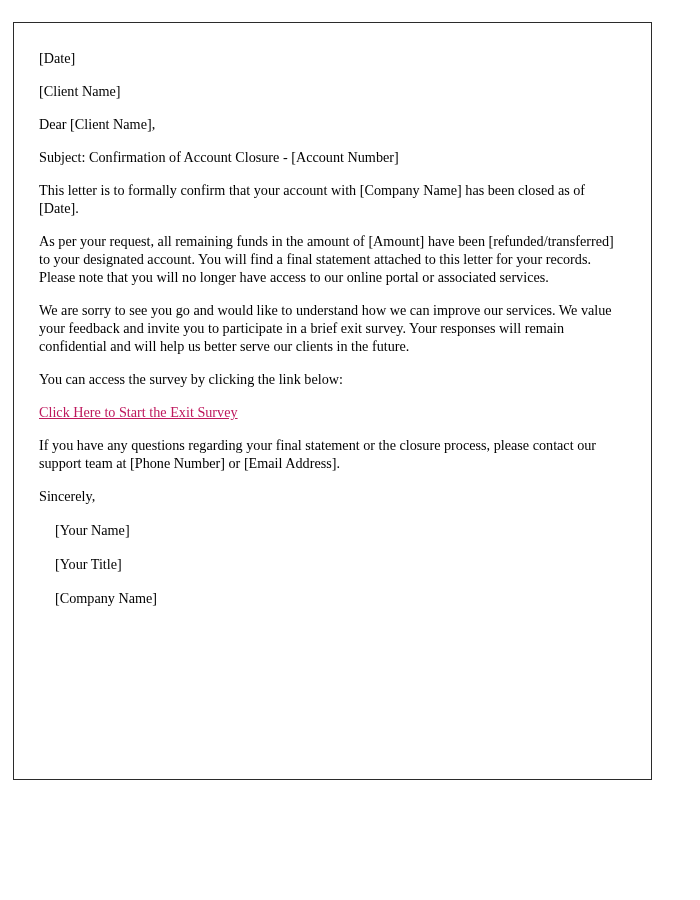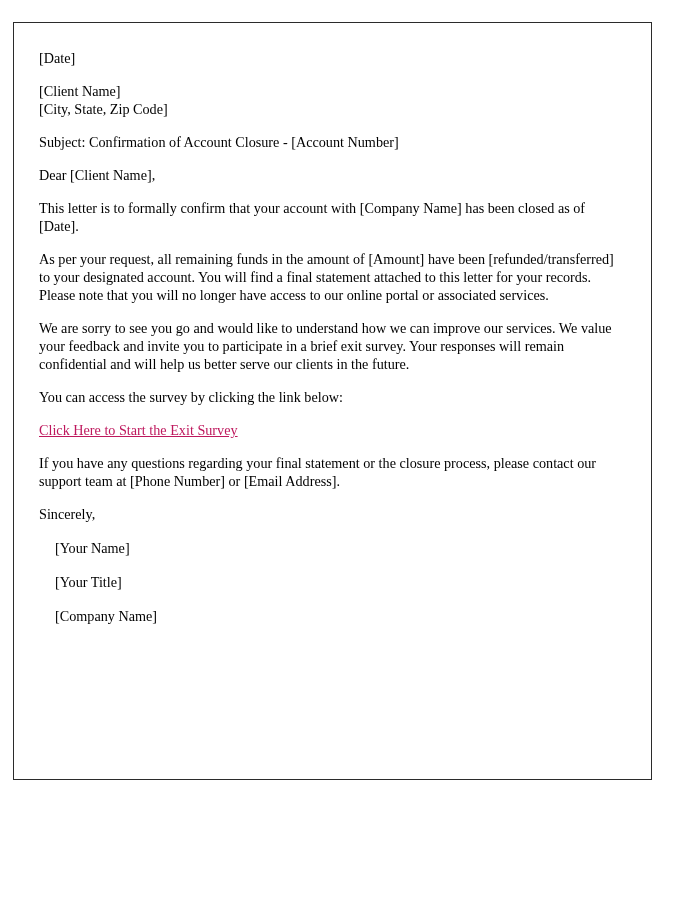--- a/index.html
+++ b/index.html
@@ -67,26 +67,25 @@
 </head>
 <body>
 
 <div class="page">
   <div class="letter-body">
 
     <p class="block">[Date]</p>
 
     <div class="block tight-group">
       <p class="block address-line">[Client Name]</p>
-      <p class="block address-line">[City, State, Zip Code]</p>
     </div>
 
+    <p class="block">Dear [Client Name],</p>
+
     <p class="block">Subject: Confirmation of Account Closure - [Account Number]</p>
-
-    <p class="block">Dear [Client Name],</p>
 
     <p class="block">This letter is to formally confirm that your account with [Company Name] has been closed as of [Date].</p>
 
     <p class="block">As per your request, all remaining funds in the amount of [Amount] have been [refunded/transferred] to your designated account. You will find a final statement attached to this letter for your records. Please note that you will no longer have access to our online portal or associated services.</p>
 
     <p class="block">We are sorry to see you go and would like to understand how we can improve our services. We value your feedback and invite you to participate in a brief exit survey. Your responses will remain confidential and will help us better serve our clients in the future.</p>
 
     <p class="block">You can access the survey by clicking the link below:</p>
 
     <p class="link-line">

